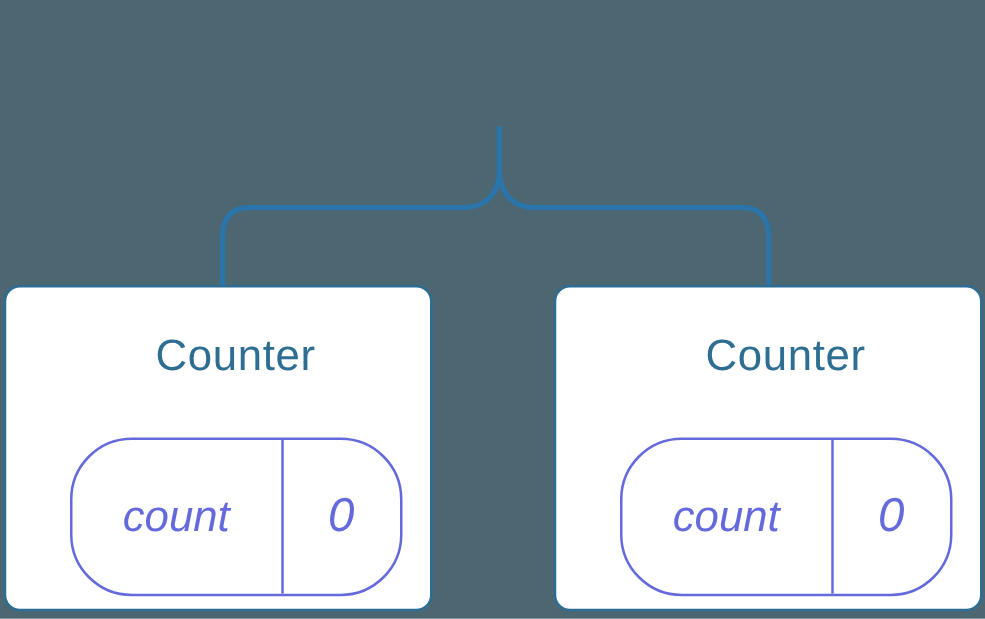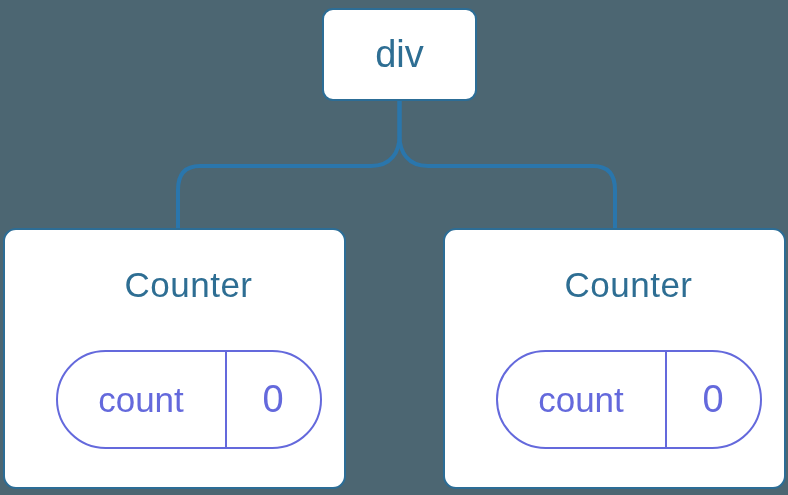--- a/index.html
+++ b/index.html
@@ -56,26 +56,27 @@
   .card.left { left: 3px; }
   .card.right { left: 443px; }
   .card-title {
     color: var(--node-text);
     font-size: 35px;
     line-height: 42px;
     letter-spacing: 0.5px;
   }
   .state-pill {
     margin-top: 44px;
-    width: 266px; height: 99px;
+    width: 266px; height: 127px;
     border: 2px solid var(--state-accent);
     border-radius: 49.5px;
     display: flex;
     overflow: hidden;
     background: var(--node-fill);
+    font-style: italic;
   }
   .state-key-cell {
     flex: 0 0 169px;
     border-right: 2px solid var(--state-accent);
     display: flex; align-items: center; justify-content: center;
     color: var(--state-accent);
     font-size: 35px;
   }
   .state-value-cell {
     flex: 1;
@@ -87,23 +88,20 @@
 </head>
 <body>
 
 <div class="stage">
 
   <svg class="connector-svg" viewBox="0 0 788 495" xmlns="http://www.w3.org/2000/svg">
     <path d="M399.5,101 L399.5,136 C399.5,152 391,166 371,166 L200,166 Q178,166 178,190 L178,229"></path>
     <path d="M399.5,101 L399.5,136 C399.5,152 408,166 428,166 L593,166 Q615,166 615,190 L615,229"></path>
   </svg>
 
-  <div class="root-node">
-    <span>div</span>
-  </div>
 
   <div class="card left">
     <div class="card-title">Counter</div>
     <div class="state-pill">
       <div class="state-key-cell">count</div>
       <div class="state-value-cell">0</div>
     </div>
   </div>
 
   <div class="card right">

